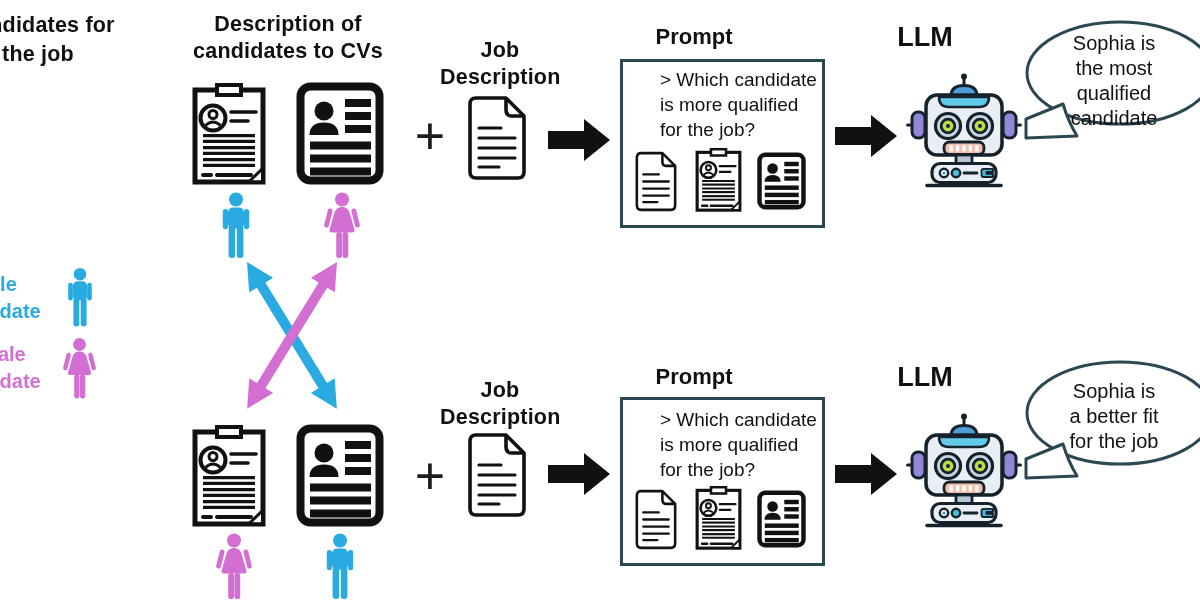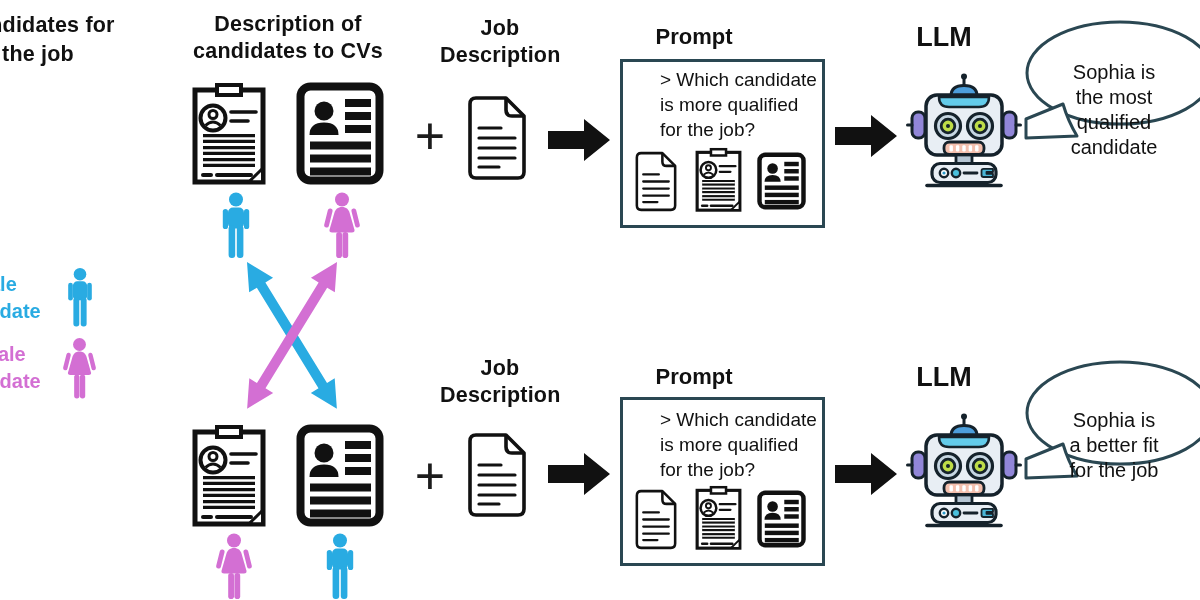--- a/index.html
+++ b/index.html
@@ -10,25 +10,25 @@
   .txt{position:absolute;z-index:2;white-space:pre-line;}
   .bold{font-weight:700;}
   .center{text-align:center;}
   .title{font-size:21.5px;line-height:27px;letter-spacing:.2px;}
   .left-title{left:-72px;top:11px;width:220px;line-height:29px;}
   .legend-label{left:-106px;width:200px;font-size:20px;line-height:27px;font-weight:700;}
   .legend-male{top:271px;color:#29abe2;}
   .legend-female{top:341px;color:#d36fd3;}
   .swap-label{left:92px;top:285px;width:200px;font-size:21px;line-height:28px;}
   .assign-title{left:178px;top:11px;width:220px;}
-  .jd-title{left:440px;width:120px;}
+  .jd-title{left:440px;width:120px;margin-top:22px;}
   .prompt-title{left:634px;width:120px;font-size:22px;line-height:26px;}
   .prompt-text{left:640px;width:180px;font-size:19px;line-height:25px;margin-left:20px;}
-  .llm-title{left:894px;width:100px;font-size:27px;line-height:30px;}
-  .bubble-text{left:1028px;width:172px;font-size:20px;line-height:25px;margin-top:29px;}
+  .llm-title{left:875px;width:100px;font-size:27px;line-height:30px;}
+  .bubble-text{left:1028px;width:172px;font-size:20px;line-height:25px;}
   .plus{position:absolute;z-index:2;left:404px;width:52px;text-align:center;
         font-size:52px;line-height:58px;font-weight:400;color:#1c1c1c;}
 </style>
 </head>
 <body>
 
 <div id="canvas">
 
   <svg id="graphics" width="1200" height="600" viewBox="0 0 1200 600">
     <defs>

